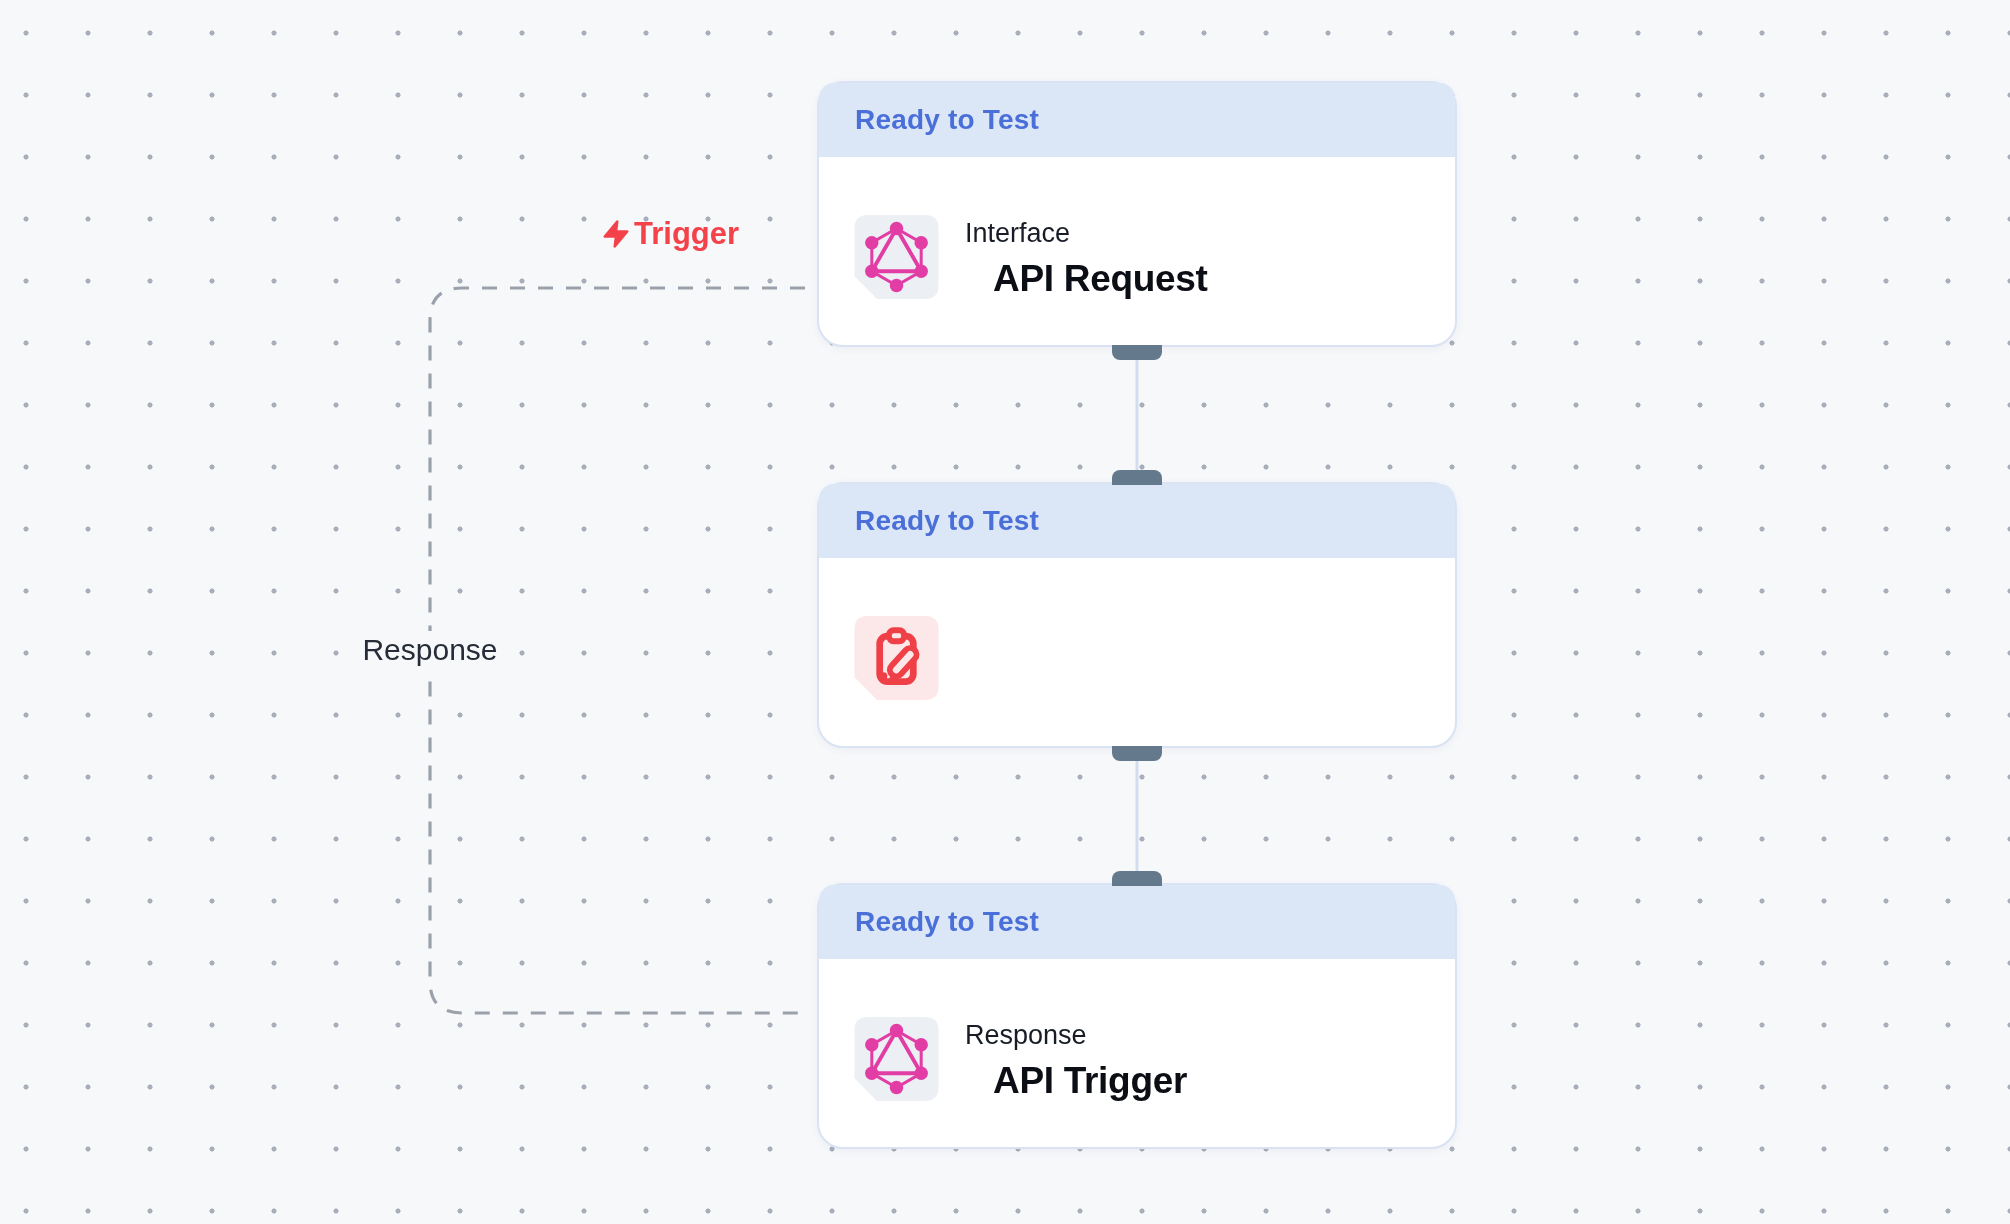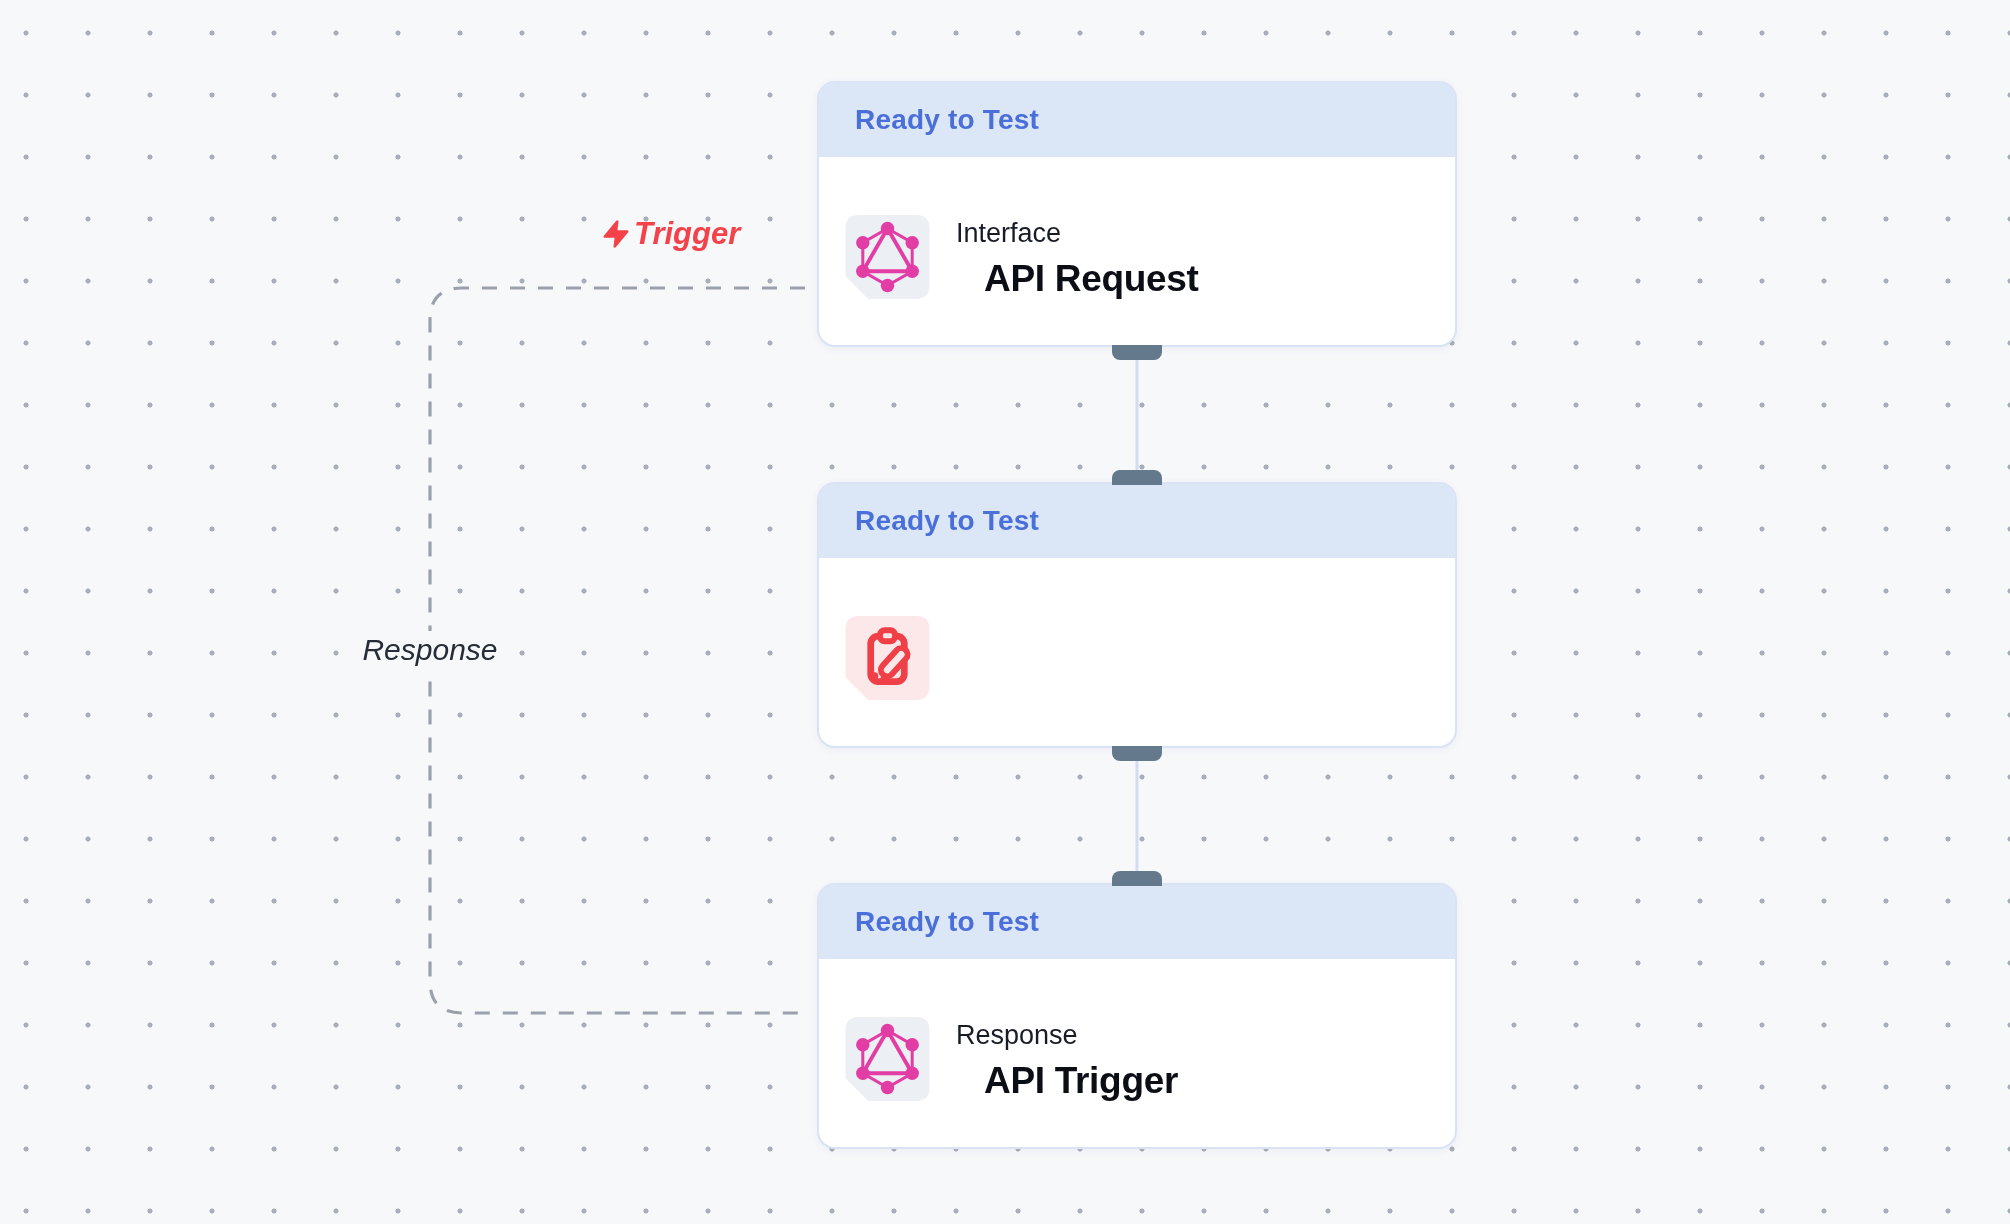--- a/index.html
+++ b/index.html
@@ -17,45 +17,45 @@
     background-image:radial-gradient(circle, var(--dot) 2.2px, rgba(0,0,0,0) 2.9px);
     background-size:62px 62px;
     background-position:-5px 2px;
     position:relative;
   }
   .edges-svg{position:absolute;left:0;top:0;z-index:1;}
   .node{
     position:absolute;width:640px;height:266px;
     background:var(--body-bg);
     border:2px solid var(--node-border);
-    border-radius:18px;
+    border-radius:26px;
     box-shadow:0 2px 8px rgba(40,70,130,0.06);
     z-index:2;
   }
   .node-header{
     height:74px;border-radius:15px 15px 0 0;
     background:var(--header-bg);
     display:flex;align-items:center;
     padding-left:36px;
   }
   .node-status{color:var(--header-text);font-size:28px;font-weight:700;letter-spacing:0.2px;}
   .node-body{
-    height:190px;display:flex;align-items:center;padding-left:26px;
+    height:190px;display:flex;align-items:center;padding-left:35px;
   }
   .icon-tile{width:85px;height:84px;flex:0 0 auto;margin-top:10px;}
   .node-text{margin-left:26px;display:flex;flex-direction:column;margin-top:14px;}
   .node-category{font-size:27px;color:var(--category-text);line-height:1.15;}
   .node-title{font-size:37px;font-weight:700;color:var(--title-text);margin-top:9px;letter-spacing:-0.3px;margin-left:28px;}
   .handle{
     position:absolute;left:50%;transform:translateX(-50%);
     width:50px;height:15px;background:var(--handle);
   }
   .handle-bottom{bottom:-15px;border-radius:0 0 8px 8px;}
   .handle-top{top:-14px;border-radius:8px 8px 0 0;}
-  .edge-label{position:absolute;z-index:4;font-style:italic;}
+  .edge-label{position:absolute;z-index:4;}
   .trigger-label{
     left:601px;top:216px;display:flex;align-items:center;gap:3px;
     color:var(--trigger-red);font-size:31px;font-weight:700;
   }
   .trigger-label svg{display:block;}
   .response-label{
     left:430px;top:631px;transform:translateX(-50%);
     font-size:30px;color:var(--response-label-text);
     background:var(--canvas-bg);padding:2px 10px;
   }

